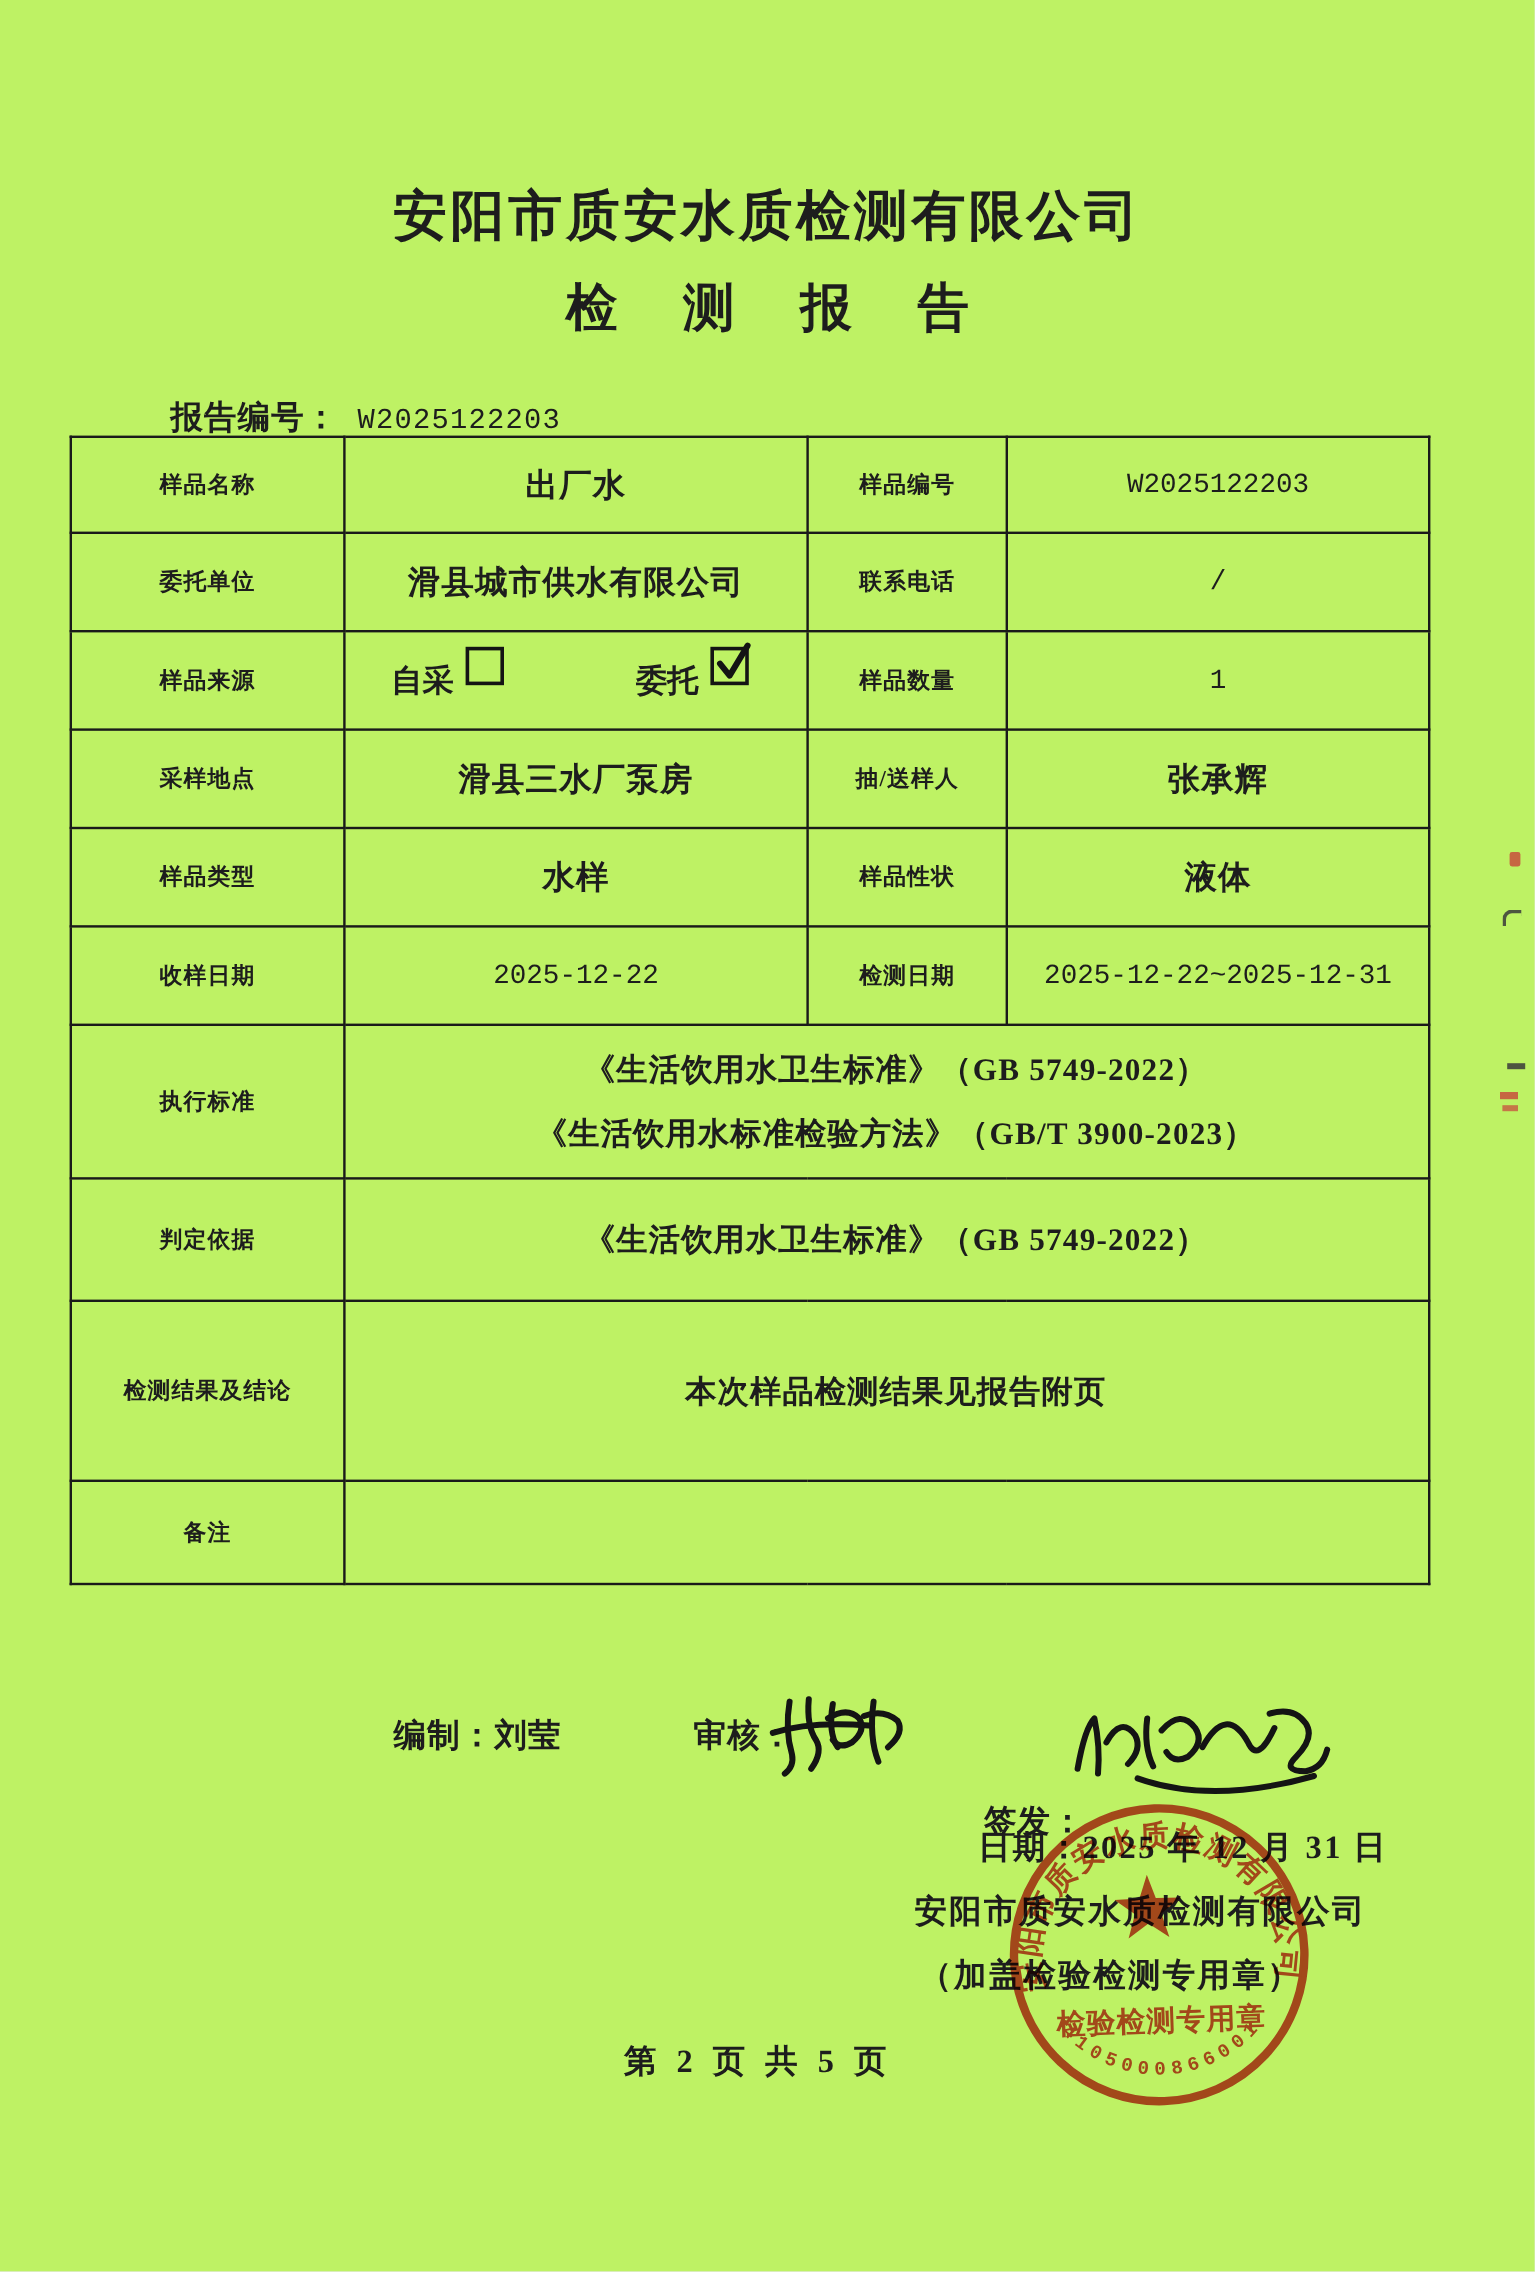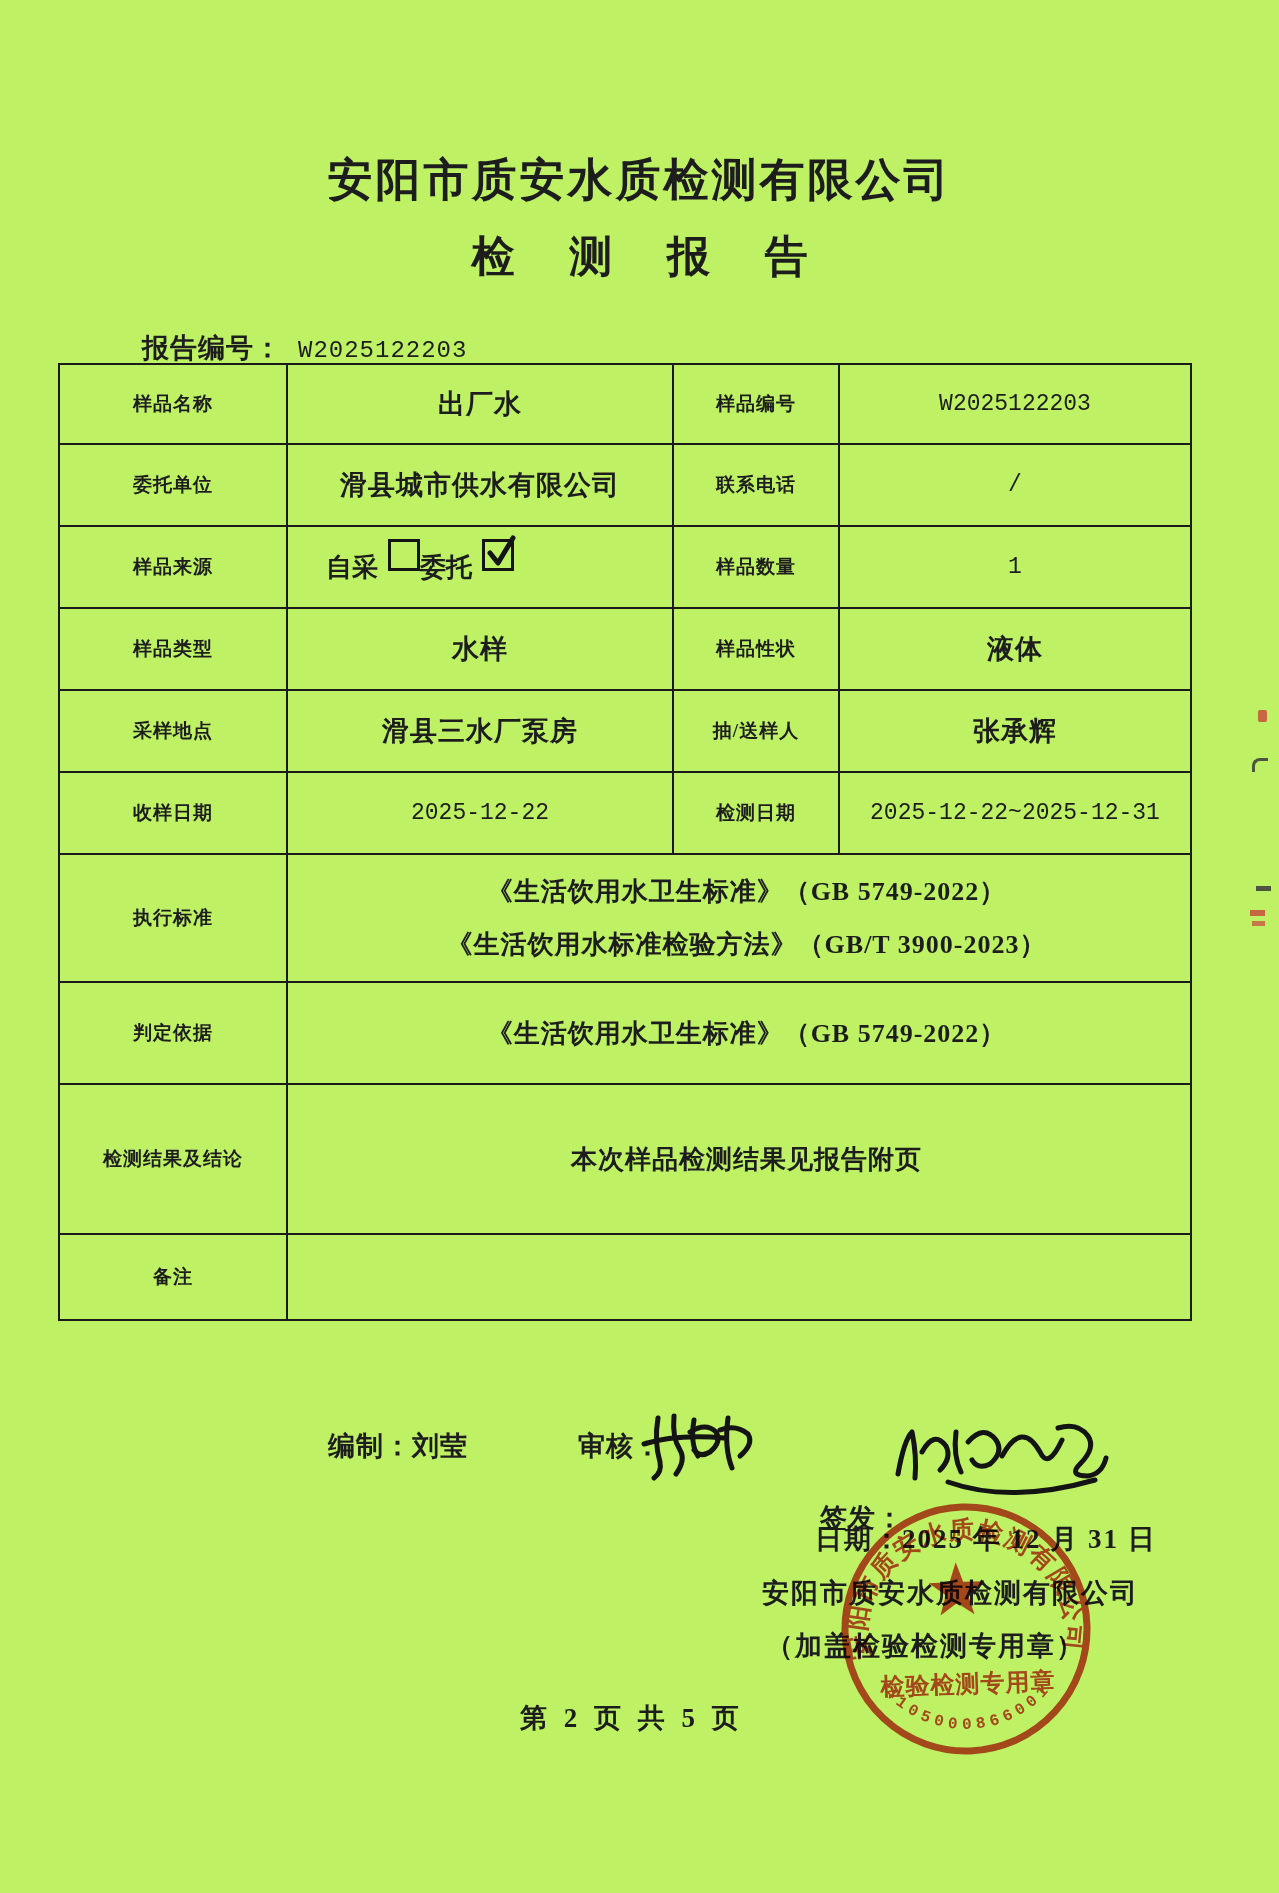--- a/index.html
+++ b/index.html
@@ -17,21 +17,21 @@
   table.info{position:absolute;top:363px;left:58px;width:1132px;
              border-collapse:collapse;table-layout:fixed;}
   table.info td{border:2.5px solid #1a1a1a;text-align:center;vertical-align:middle;
                 padding:0;overflow:hidden;}
   .lab{font-size:19px;font-weight:700;letter-spacing:1px;}
   .lab-tight{font-size:24px;font-weight:700;letter-spacing:0;}
   .cnval{font-size:27px;font-weight:700;letter-spacing:1px;}
   .numval{font-size:23px;}
   .wideval div{font-size:26px;font-weight:700;line-height:53px;letter-spacing:1px;padding-left:15px;}
   
-  .srcwrap{display:flex;align-items:center;justify-content:flex-start;padding:0 48px 0 38px;}
+  .srcwrap{display:flex;align-items:center;justify-content:space-between;padding:0 48px 0 38px;}
   .srcitem{display:flex;align-items:center;}
   .srclabel{font-size:26px;font-weight:700;}
   .cb{width:26px;height:26px;border:3px solid #141414;margin-left:10px;
       position:relative;transform:translateY(-12px);background:transparent;}
   .cb .check{position:absolute;left:1px;top:-7px;width:30px;height:34px;}
   
   .sigline{position:absolute;font-size:27px;font-weight:700;letter-spacing:1px;}
   .sig-svg{position:absolute;}
   .sig-svg path{fill:none;stroke:#141414;stroke-width:5;stroke-linecap:round;stroke-linejoin:round;}
   
@@ -95,30 +95,30 @@
                   <path d="M4 18 L12 28 L27 3" fill="none" stroke="#141414" stroke-width="5" stroke-linecap="round" stroke-linejoin="round"></path>
                 </svg>
               </span>
             </span>
           </div>
         </td>
         <td class="lab">样品数量</td>
         <td class="mono numval">1</td>
       </tr>
       <tr style="height:82px">
+        <td class="lab">采样地点</td>
+        <td class="cnval">滑县三水厂泵房</td>
+        <td class="lab">抽/送样人</td>
+        <td class="cnval">张承辉</td>
+      </tr>
+      <tr style="height:82px">
         <td class="lab">样品类型</td>
         <td class="cnval">水样</td>
         <td class="lab">样品性状</td>
         <td class="cnval">液体</td>
-      </tr>
-      <tr style="height:82px">
-        <td class="lab">采样地点</td>
-        <td class="cnval">滑县三水厂泵房</td>
-        <td class="lab">抽/送样人</td>
-        <td class="cnval">张承辉</td>
       </tr>
       <tr style="height:82px">
         <td class="lab">收样日期</td>
         <td class="mono numval">2025-12-22</td>
         <td class="lab">检测日期</td>
         <td class="mono numval">2025-12-22~2025-12-31</td>
       </tr>
       <tr style="height:128px">
         <td class="lab">执行标准</td>
         <td class="wideval" colspan="3">

